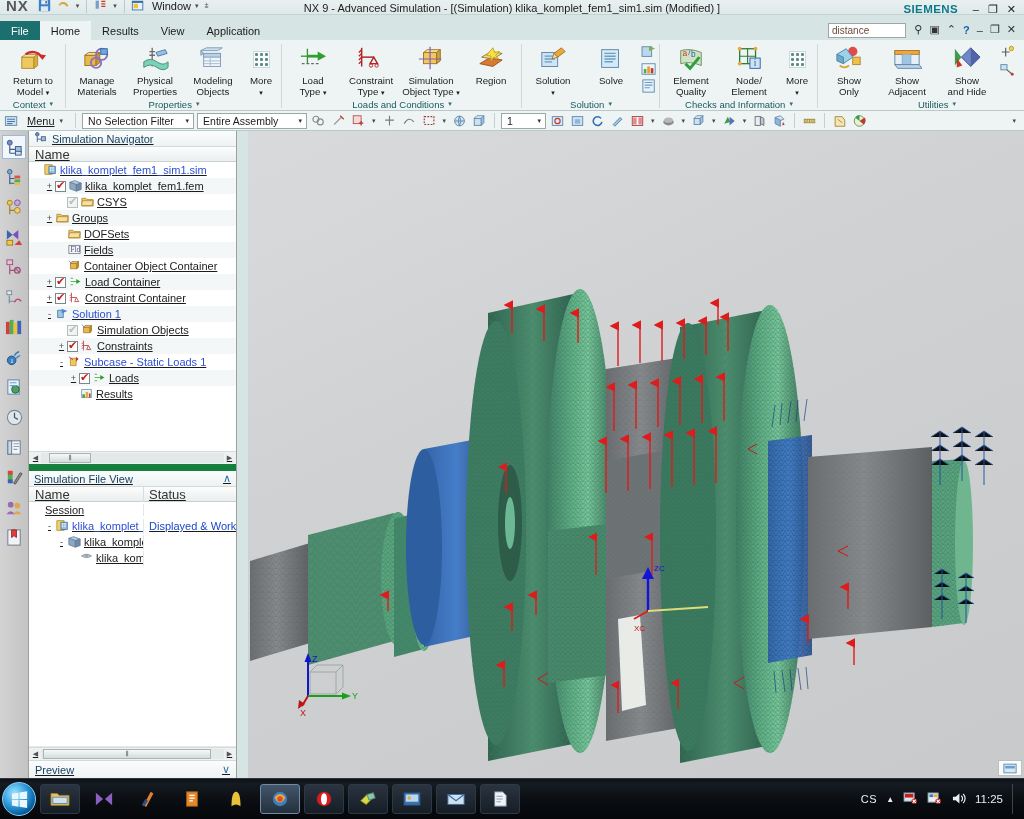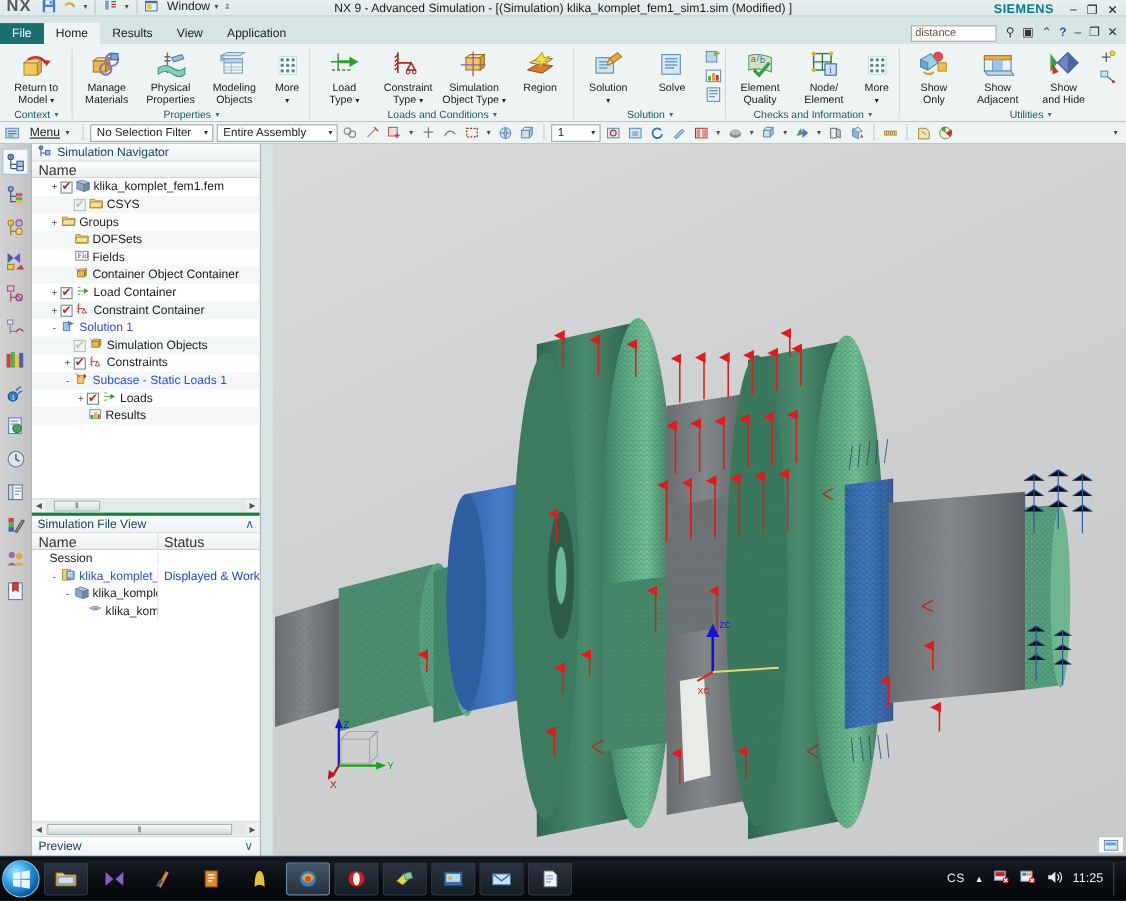--- a/index.html
+++ b/index.html
@@ -133,21 +133,21 @@
   .resicon {
     width:24px; height:24px; display:flex; align-items:center; justify-content:center;
     font-size:13px;
   }
   .resicon.sel { background:#f3f7fb; border:1px solid #9bbcd8; }
 
   
   .navpanel {
     position:absolute; left:29px; top:131px; width:208px; bottom:41px;
     background:#f6f8f8; border-right:1px solid #9f9f9f;
-    display:flex; flex-direction:column;
+    display:flex; flex-direction:column;text-decoration:underline;
   }
   .panel-hdr {
     height:16px; display:flex; align-items:center; gap:5px; padding:0 5px;
     font-size:11px; color:#123c5e;
     background:linear-gradient(to bottom,#fbfdfd,#eef2f3);
     border-bottom:1px solid #d2dada;
   }
   .colhdr {
     height:15px; display:flex; align-items:center;
     background:linear-gradient(to bottom,#fdfdfd,#eaeeee);
@@ -182,21 +182,21 @@
     display:flex; align-items:center; padding:0 1px;
   }
   .hsbar .arr { width:11px; text-align:center; font-size:7px; color:#555; }
   .hsbar .track { flex:1; height:10px; background:#e3e8e8; position:relative; }
   .hsbar .thumb {
     position:absolute; height:10px; background:linear-gradient(to bottom,#f6f8f8,#d4dcdc);
     border:1px solid #a8b4b4; display:flex; align-items:center; justify-content:center;
     font-size:7px; color:#555;
   }
 
-  .filepanel { border-top:3px solid #15803d; display:flex; flex-direction:column; }
+  .filepanel { border-top:7px solid #15803d; display:flex; flex-direction:column; }
   .fgrid { background:#fff; }
   .frow { height:16px; display:flex; align-items:center; font-size:11px; white-space:nowrap; }
   .frow .n { width:115px; display:flex; align-items:center; overflow:hidden;
              border-right:1px solid #e2e8e8; padding-left:2px; }
   .frow .s { flex:1; padding-left:5px; color:#1947c9; overflow:hidden; }
   .preview-bar {
     height:18px; display:flex; align-items:center; justify-content:space-between;
     padding:0 6px; font-size:11px; color:#123c5e;
     background:linear-gradient(to bottom,#fbfdfd,#eef2f3); border-top:1px solid #d2dada;
   }
@@ -901,20 +901,29 @@
             <path d="M4 6.5 v7 M4 10 h5" stroke="#3c5c8a" stroke-width="1.1"></path>
             <rect x="9" y="7" width="5" height="5" fill="#9fbfe0" stroke="#3c5c8a"></rect>
           </svg>
       </span>
       <span>Simulation Navigator</span>
     </div>
     <div class="colhdr">
       <div class="c1" style="width:100%;border-right:none">Name</div>
     </div>
     <div class="tree" id="nav-tree">
+        <div class="trow" style="padding-left: 3px;">
+          <span class="exp"></span>
+          <span class="tico"><svg width="13" height="13" viewBox="0 0 16 16">
+              <path d="M1 2 h9 v12 h-9z" fill="#f0cf6a" stroke="#a8822c" stroke-width="0.9"></path>
+              <path d="M6 4 h8 v9 h-8z" fill="#8fb8d8" stroke="#3a6a9a" stroke-width="0.9"></path>
+              <path d="M7 5 h2 v2 h-2z M10 5 h2 v2 h-2z M7 8 h2 v2 h-2z M10 8 h2 v2 h-2z" fill="#dceaf6"></path>
+            </svg></span>
+          <span class="tlbl link">klika_komplet_fem1_sim1.sim</span>
+        </div>
         <div class="trow" style="padding-left: 15px;">
           <span class="exp">+</span>
           <span class="chk on"></span>
           <span class="tico"><svg width="13" height="13" viewBox="0 0 16 16">
               <path d="M1 4 l6 -2 l8 3 l-6 2z" fill="#b8c8d8" stroke="#5a7a9a" stroke-width="0.9"></path>
               <path d="M1 4 v8 l8 3 v-8z" fill="#8fa8c0" stroke="#5a7a9a" stroke-width="0.9"></path>
               <path d="M9 7 l6 -2 v8 l-6 2z" fill="#6f8aa8" stroke="#5a7a9a" stroke-width="0.9"></path>
             </svg></span>
           <span class="tlbl ">klika_komplet_fem1.fem</span>
         </div>

